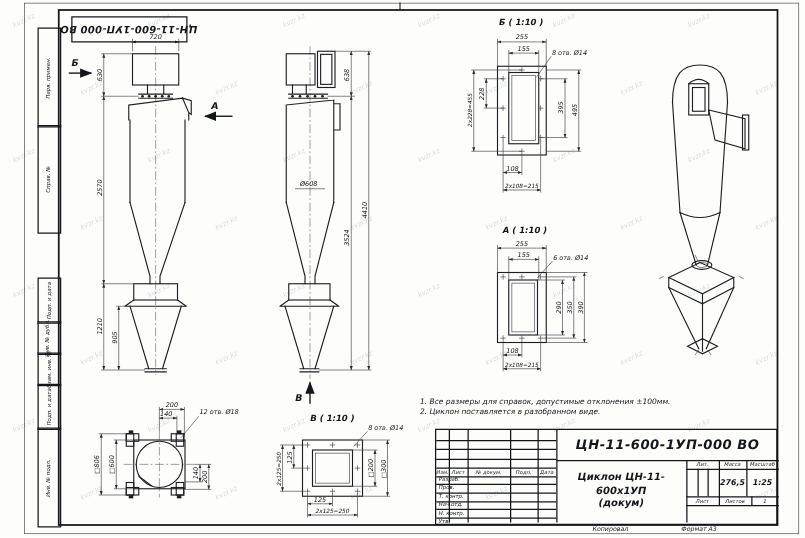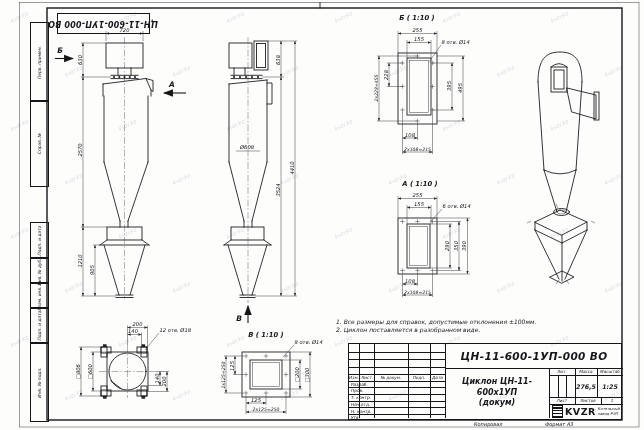--- a/index.html
+++ b/index.html
@@ -419,26 +419,18 @@
     <div class="tcell f42" style="left:200px;top:24px;width:26px;height:7px;">Лит.</div>
     <div class="tcell f42" style="left:226px;top:24px;width:22px;height:7px;">Масса</div>
     <div class="tcell f42" style="left:248px;top:24px;width:26px;height:7px;">Масштаб</div>
     <div class="tcell f63" style="left:226px;top:31px;width:22px;height:22px;">276,5</div>
     <div class="tcell f63" style="left:248px;top:31px;width:26px;height:22px;">1:25</div>
 
     <div class="tcell f42" style="left:200px;top:53px;width:26px;height:7px;">Лист</div>
     <div class="tcell f42" style="left:226px;top:53px;width:26px;height:7px;">Листов</div>
     <div class="tcell f42" style="left:252px;top:53px;width:22px;height:7px;">1</div>
 
-    <div id="logo">
-      <div class="emb"></div>
-      <span class="kv">KVZR</span>
-      <div class="co">
-        <div>Котельный</div>
-        <div>завод РЭП</div>
-      </div>
-    </div>
   </div>
 
   <div class="foot" style="left:474px;top:421px;">Копировал</div>
   <div class="foot" style="left:545px;top:421px;">Формат А3</div>
 
 </div>
 
 </body></html>

